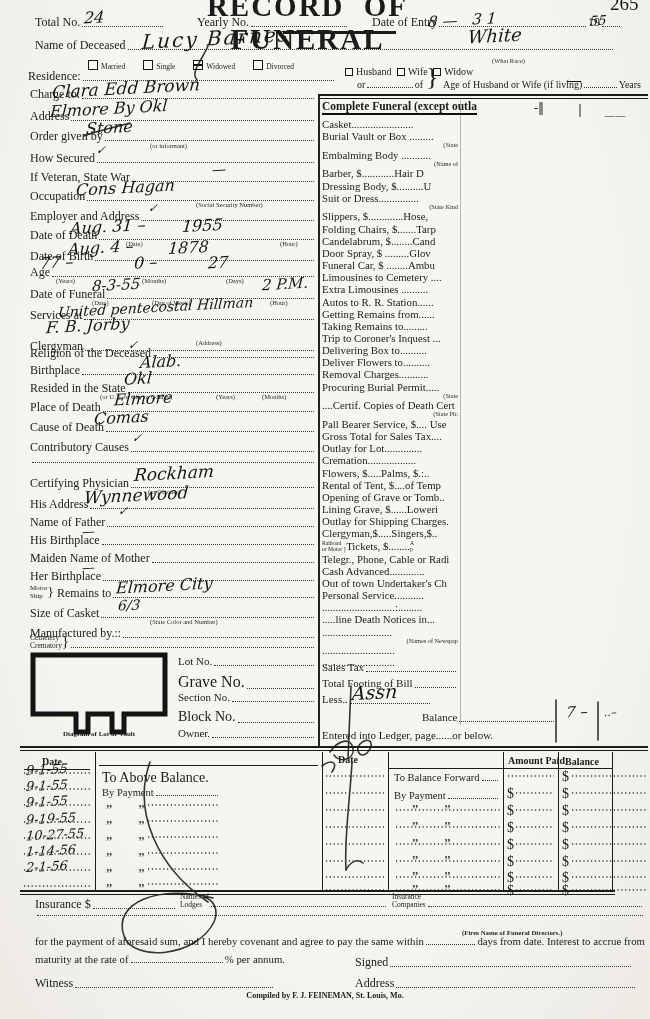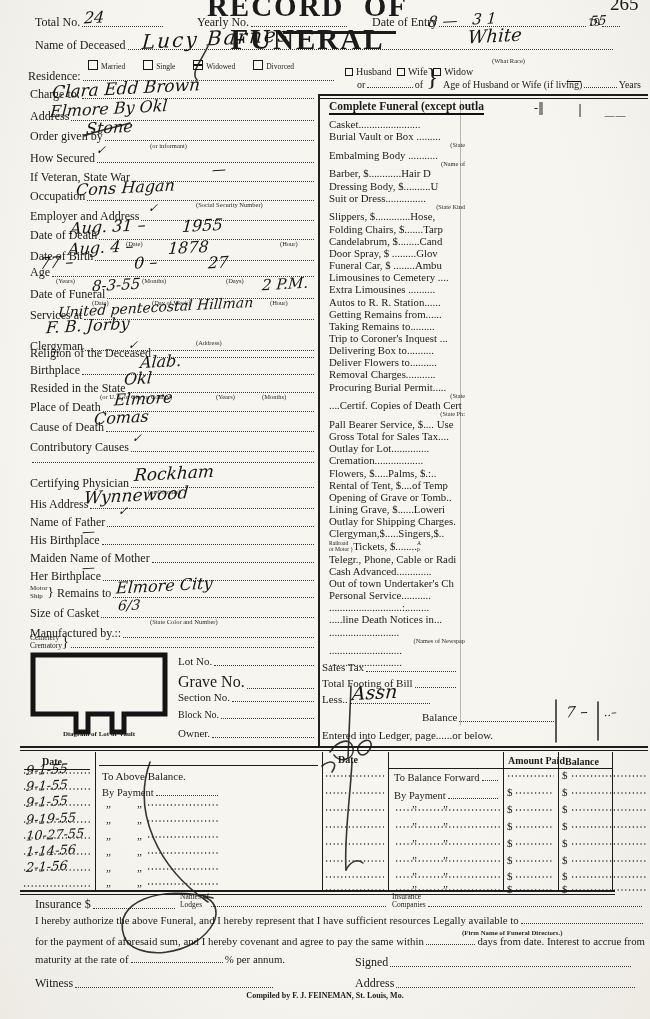--- a/index.html
+++ b/index.html
@@ -24,21 +24,21 @@
   .cline{font-size:10.8px;line-height:12.15px;white-space:nowrap;}
   .ctitle{font-size:11.5px;font-weight:bold;white-space:nowrap;border-bottom:2.6px solid #111;display:inline-block;padding-bottom:1px;margin-bottom:3px;}
   .csub{display:block;font-size:6.3px;line-height:6.5px;text-align:right;padding-right:14px;color:#2a2a2a;}
   .csub:empty{display:none;}
   .stk{display:inline-block;vertical-align:middle;line-height:5.6px;font-size:5.6px;}
   .stk span{display:block;}
   .stk span:empty{display:none;}
   .hline{position:absolute;background:#1c1c1c;}
   .vline{position:absolute;background:#1c1c1c;width:1.3px;}
   .th{font-size:10px;font-weight:bold;}
-  .cell{position:absolute;font-size:11px;white-space:nowrap;}
+  .cell{position:absolute;font-size:14px;white-space:nowrap;}
   .strokes{position:absolute;left:0;top:0;pointer-events:none;}
 </style>
 </head>
 <body>
 
 <div class="sheet">
 
   <div class="abs" style="left:140px;top:-10px;width:335px;text-align:center;font-size:29px;font-weight:bold;letter-spacing:2px;word-spacing:10px;">RECORD OF FUNERAL</div>
   <div class="hline" style="left:283px;top:31px;width:113px;height:2.6px;"></div>
   <div class="abs" style="left:610px;top:-7px;font-size:19px;">265</div>
@@ -314,34 +314,34 @@
     </div>
   <div class="row" style="left:178px;top:674px;width:138px;">
     <span class="lbl" style="font-size:16px;">Grave No.</span>
       <span class="dots"></span>
     </div>
   <div class="row" style="left:178px;top:692px;width:138px;justify-content:center;">
     <span class="lbl" style="font-size:11px;">Section No.</span>
       <span class="dots"></span>
     </div>
   <div class="row" style="left:178px;top:710px;width:138px;">
-    <span class="lbl" style="font-size:10px;">Block No.</span>
+    <span class="lbl" style="font-size:14px;">Block No.</span>
       <span class="dots"></span>
     </div>
   <div class="row" style="left:178px;top:728px;width:138px;">
     <span class="lbl" style="font-size:11px;">Owner.</span>
       <span class="dots"></span>
     </div>
 
   <div class="hline" style="left:318px;top:94px;width:330px;height:1.8px;"></div>
   <div class="hline" style="left:318px;top:98px;width:330px;height:0.8px;"></div>
   <div class="slipline" style="top:96px;height:652px;"></div>
   <div class="vline" style="left:460px;top:100px;height:625px;width:1px;background:#b9b6ac;"></div>
 
-  <div class="slip" style="padding-left:11px;font-family:Liberation Serif, serif;">
+  <div class="slip" style="padding-left:4px;font-family:Liberation Serif, serif;">
     <div class="ctitle">Complete Funeral (except outla</div>
     <div>
 
         <div class="cline"><span class="stk"></span><span>Casket.......................</span><span class="stk"></span></div>
 
         <div class="cline"><span class="stk"></span><span>Burial Vault or Box .........</span><span class="stk"></span><span class="csub">(State</span></div>
 
         <div class="cline"><span class="stk"></span><span>Embalming Body ...........</span><span class="stk"></span><span class="csub">(Name of</span></div>
 
         <div class="cline"><span class="stk"></span><span>Barber, $............Hair D</span><span class="stk"></span></div>
@@ -513,21 +513,20 @@
     </div>
   <div class="row" style="left:392px;top:893px;width:252px;">
     <span class="stk" style="font-size:7.5px;line-height:8px;">
         <span>Insurance</span>
         <span>Companies</span>
       </span>
     <span class="dots"></span>
     </div>
 
   <div class="row" style="left:35px;top:915px;width:610px;">
-    <span class="lbl" style="font-size:10.8px;">I hereby authorize the above Funeral, and I hereby represent that I have sufficient resources Legally available to</span>
       <span class="dots"></span>
     </div>
   <span class="sub" style="left:462px;top:929px;font-size:6.8px;font-weight:bold;">(Firm Name of Funeral Directors.)</span>
   <div class="row" style="left:35px;top:936px;width:610px;">
     <span class="lbl" style="font-size:10.8px;">for the payment of aforesaid sum, and I hereby covenant and agree to pay the same within</span>
       <span class="dots"></span>
     <span class="lbl" style="font-size:10.8px;">days from date.   Interest to accrue from</span>
     </div>
   <div class="row" style="left:35px;top:954px;width:250px;">
     <span class="lbl" style="font-size:10.8px;">maturity at the rate of</span>

